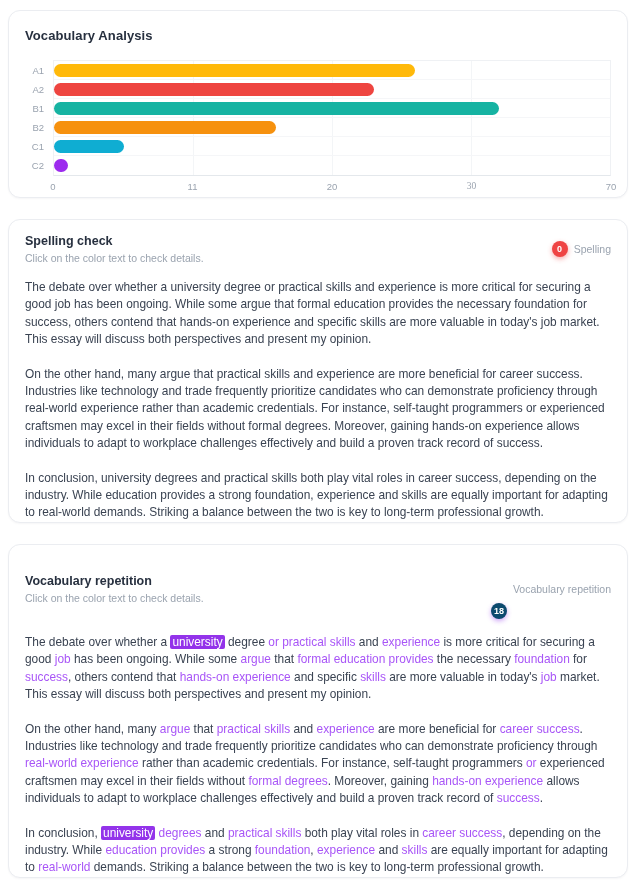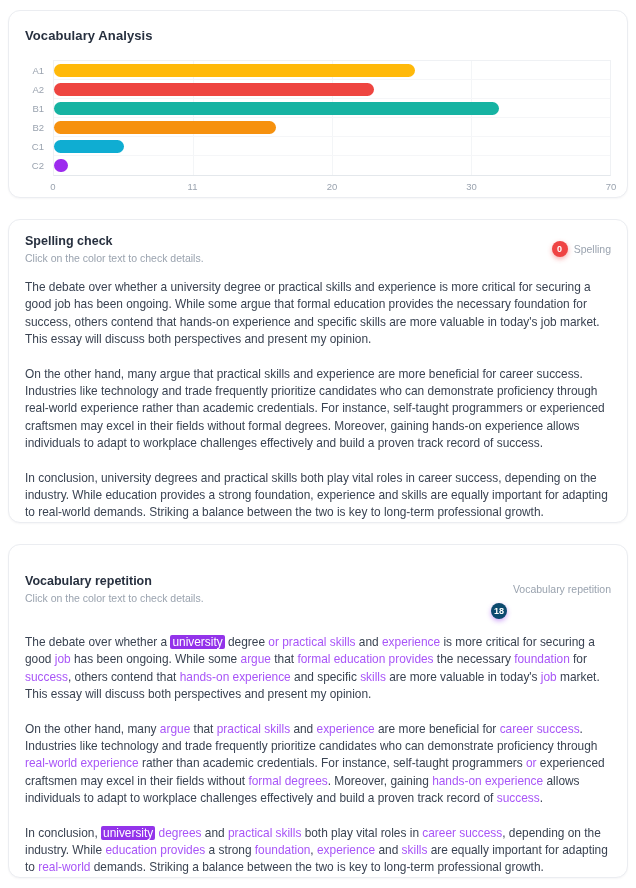--- a/index.html
+++ b/index.html
@@ -104,21 +104,21 @@
               <div class="bar" style="width: 12.5%; background: rgb(15, 173, 210);"></div>
             </div>
             <div class="chart-row">
               <div class="bar" style="width: 2.5%; background: rgb(156, 43, 238);"></div>
             </div>
           </div>
         <div class="x-axis">
             <div class="xlabel" style="left: 0%;">0</div>
             <div class="xlabel" style="left: 25%;">11</div>
             <div class="xlabel" style="left: 50%;">20</div>
-            <div class="xlabel" style="left: 75%;">30</div>
+            <div class="xlabel" style="left: 75%; font-family: Liberation Serif, serif;">30</div>
             <div class="xlabel" style="left: 100%;">70</div>
           </div>
       </div>
     </div>
   </section>
 
   <section class="card">
     <div class="card-header">
       <div>
         <h3 class="section-title">Spelling check</h3>

